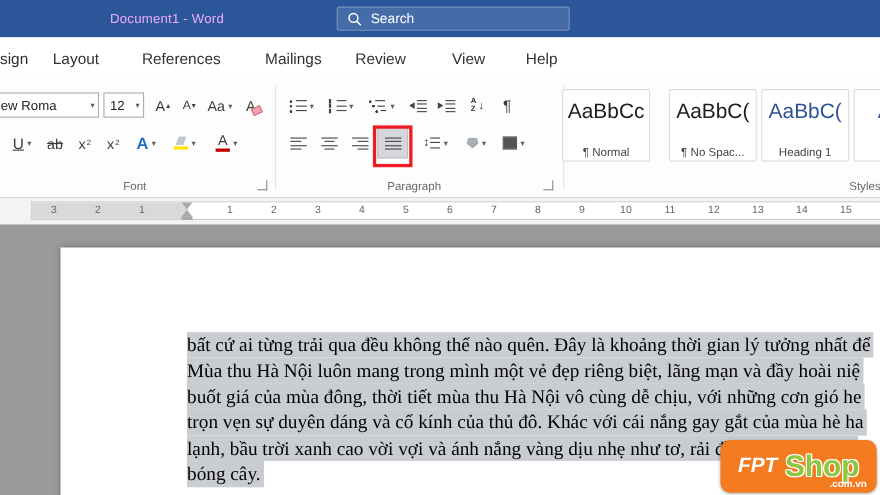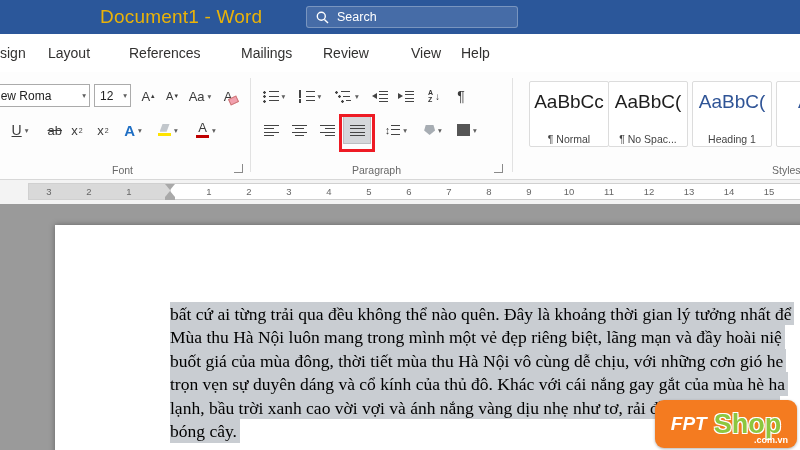--- a/index.html
+++ b/index.html
@@ -1,21 +1,21 @@
 <!DOCTYPE html>
 <html><head>
 <meta charset="utf-8">
 <style>
   html,body{margin:0;padding:0;background:#666;}
   .screen{position:relative;width:800px;height:450px;overflow:hidden;background:#fff;
           font-family:"Liberation Sans","DejaVu Sans",sans-serif;-webkit-font-smoothing:antialiased;}
 
   
   .titlebar{position:absolute;top:0;left:0;right:0;height:34px;background:#2b579a;}
-  .win-title{position:absolute;left:100px;top:0;line-height:34px;color:#eab308;font-size:19px;letter-spacing:.2px;}
+  .win-title{position:absolute;left:100px;top:0;line-height:34px;color:#f0abfc;font-size:12px;letter-spacing:.2px;}
   .searchbox{position:absolute;left:306px;top:6px;width:212px;height:22px;box-sizing:border-box;
              background:rgba(255,255,255,.13);border:1px solid rgba(255,255,255,.28);border-radius:3px;
              display:flex;align-items:center;gap:8px;padding:0 9px;color:#fff;font-size:12.5px;}
 
   
   .tabrow{position:absolute;top:34px;left:0;right:0;height:38px;background:#fff;}
   .tab{position:absolute;top:0;line-height:38px;font-size:14px;color:#323130;cursor:default;}
 
   
   .ribbon{position:absolute;top:72px;left:0;right:0;height:108px;background:#fdfdfd;border-bottom:1px solid #d8d8d8;box-sizing:border-box;}
@@ -139,21 +139,21 @@
     </div>
   </div>
 
   <div class="tabrow">
     <span class="tab" style="left:0px">sign</span>
     <span class="tab" style="left:48px">Layout</span>
     <span class="tab" style="left:129px">References</span>
     <span class="tab" style="left:241px">Mailings</span>
     <span class="tab" style="left:323px">Review</span>
     <span class="tab" style="left:411px">View</span>
-    <span class="tab" style="left:461px">Help</span>
+    <span class="tab" style="left:478px">Help</span>
   </div>
 
   <div class="ribbon">
 
     <div class="combo" style="left:-14px;top:12px;width:104px;">
       <span>New Roma</span>
       <span class="dd">▾</span>
     </div>
     <div class="combo" style="left:94px;top:12px;width:37px;">
       <span>12</span>
@@ -173,21 +173,21 @@
     </div>
     <div class="btn" style="left:217px;top:12px;width:22px;">
       <span>A</span>
       <span class="eraser"></span>
     </div>
 
     <div class="btn r2" style="left:6px;top:44px;width:28px;">
       <span class="u-underline">U</span>
       <span class="dd">▾</span>
     </div>
-    <div class="btn r2" style="left:38px;top:44px;width:24px;justify-content:flex-end;">
+    <div class="btn r2" style="left:38px;top:44px;width:24px;">
       <span class="u-strike">ab</span>
     </div>
     <div class="btn r2" style="left:66px;top:44px;width:22px;">
       <span>x</span>
         <sub class="tiny">2</sub>
     </div>
     <div class="btn r2" style="left:92px;top:44px;width:22px;">
       <span>x</span>
         <sup class="tiny">2</sup>
     </div>
@@ -268,21 +268,21 @@
     </div>
     <div class="btn r2" style="left:452px;top:44px;width:30px;">
       <span class="ic-borders"></span>
       <span class="dd">▾</span>
     </div>
 
     <span class="grp-label" style="left:352px;">Paragraph</span>
     <span class="launcher" style="left:494px;"></span>
     <span class="vsep" style="left:512px;"></span>
 
-    <div class="stylecard" style="left:529px;">
+    <div class="stylecard" style="left:511px;">
       <div class="sample">AaBbCc</div>
       <div class="sname">¶ Normal</div>
     </div>
     <div class="stylecard" style="left:608px;">
       <div class="sample">AaBbC(</div>
       <div class="sname">¶ No Spac...</div>
     </div>
     <div class="stylecard" style="left:692px;">
       <div class="sample heading">AaBbC(</div>
       <div class="sname">Heading 1</div>

